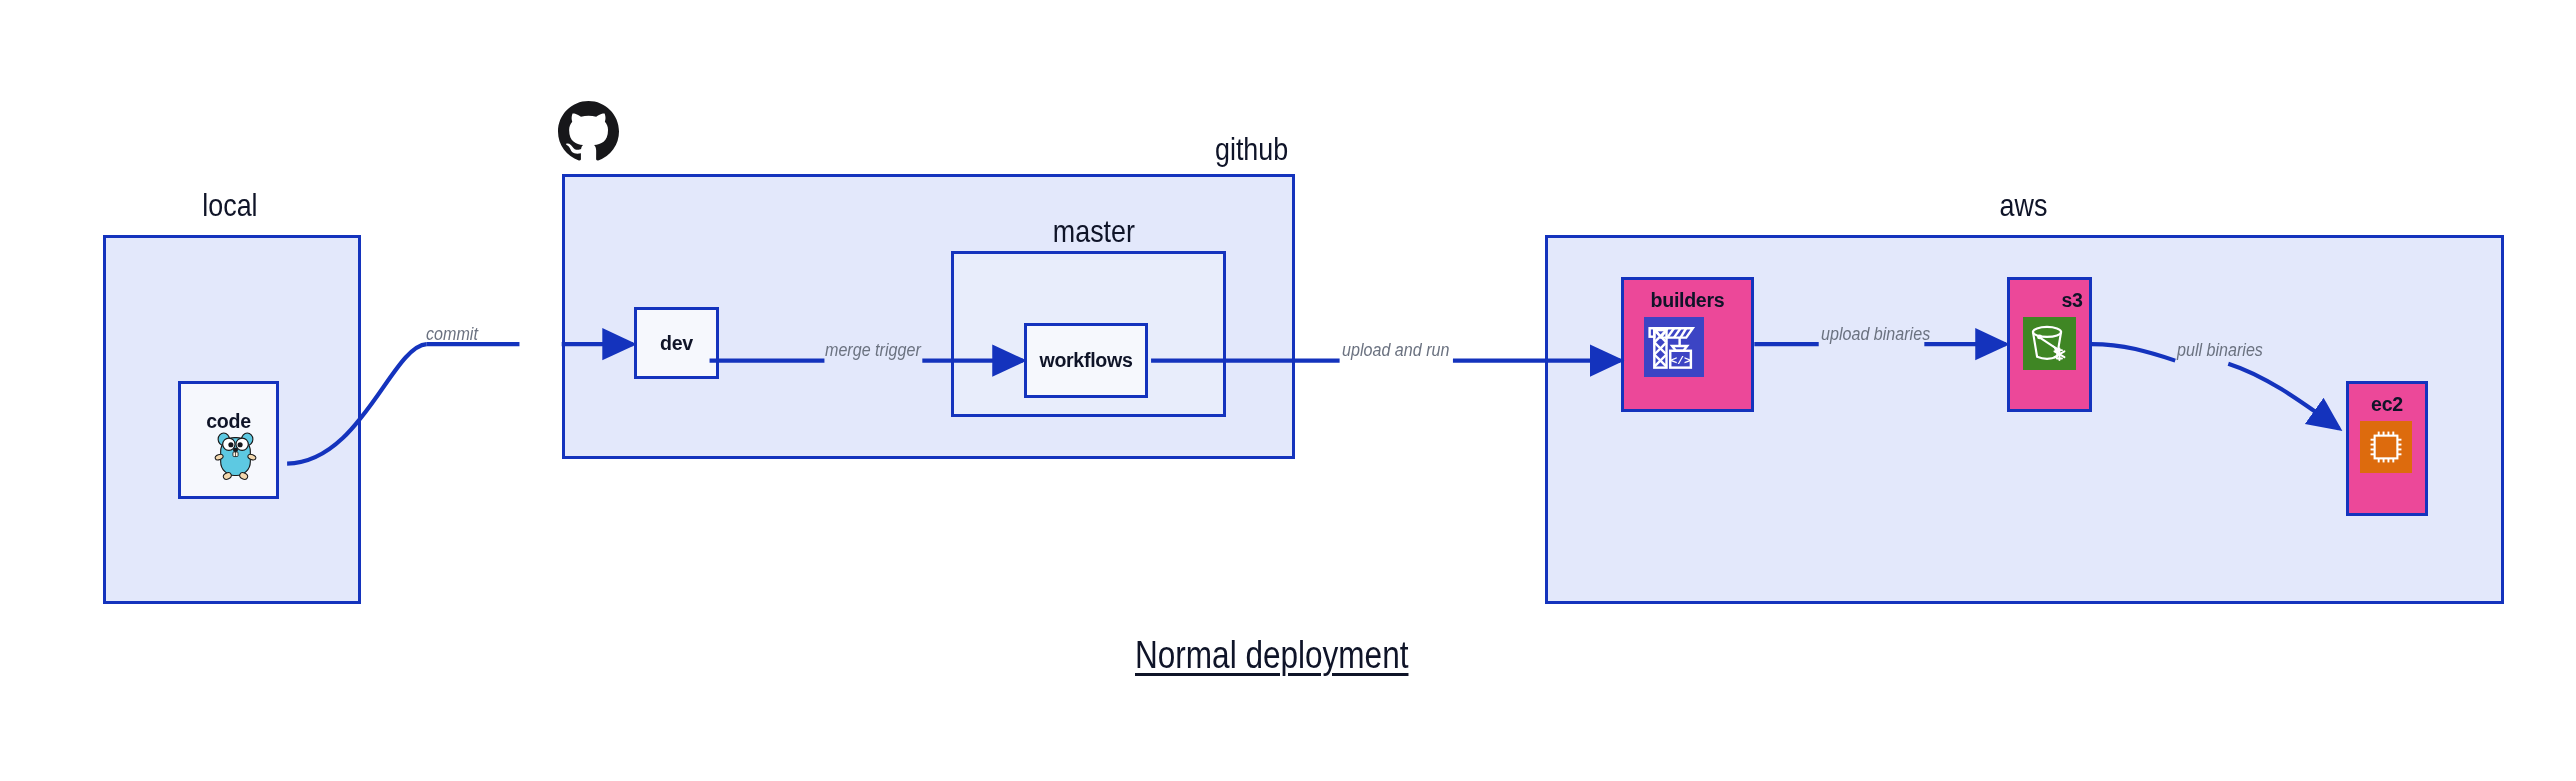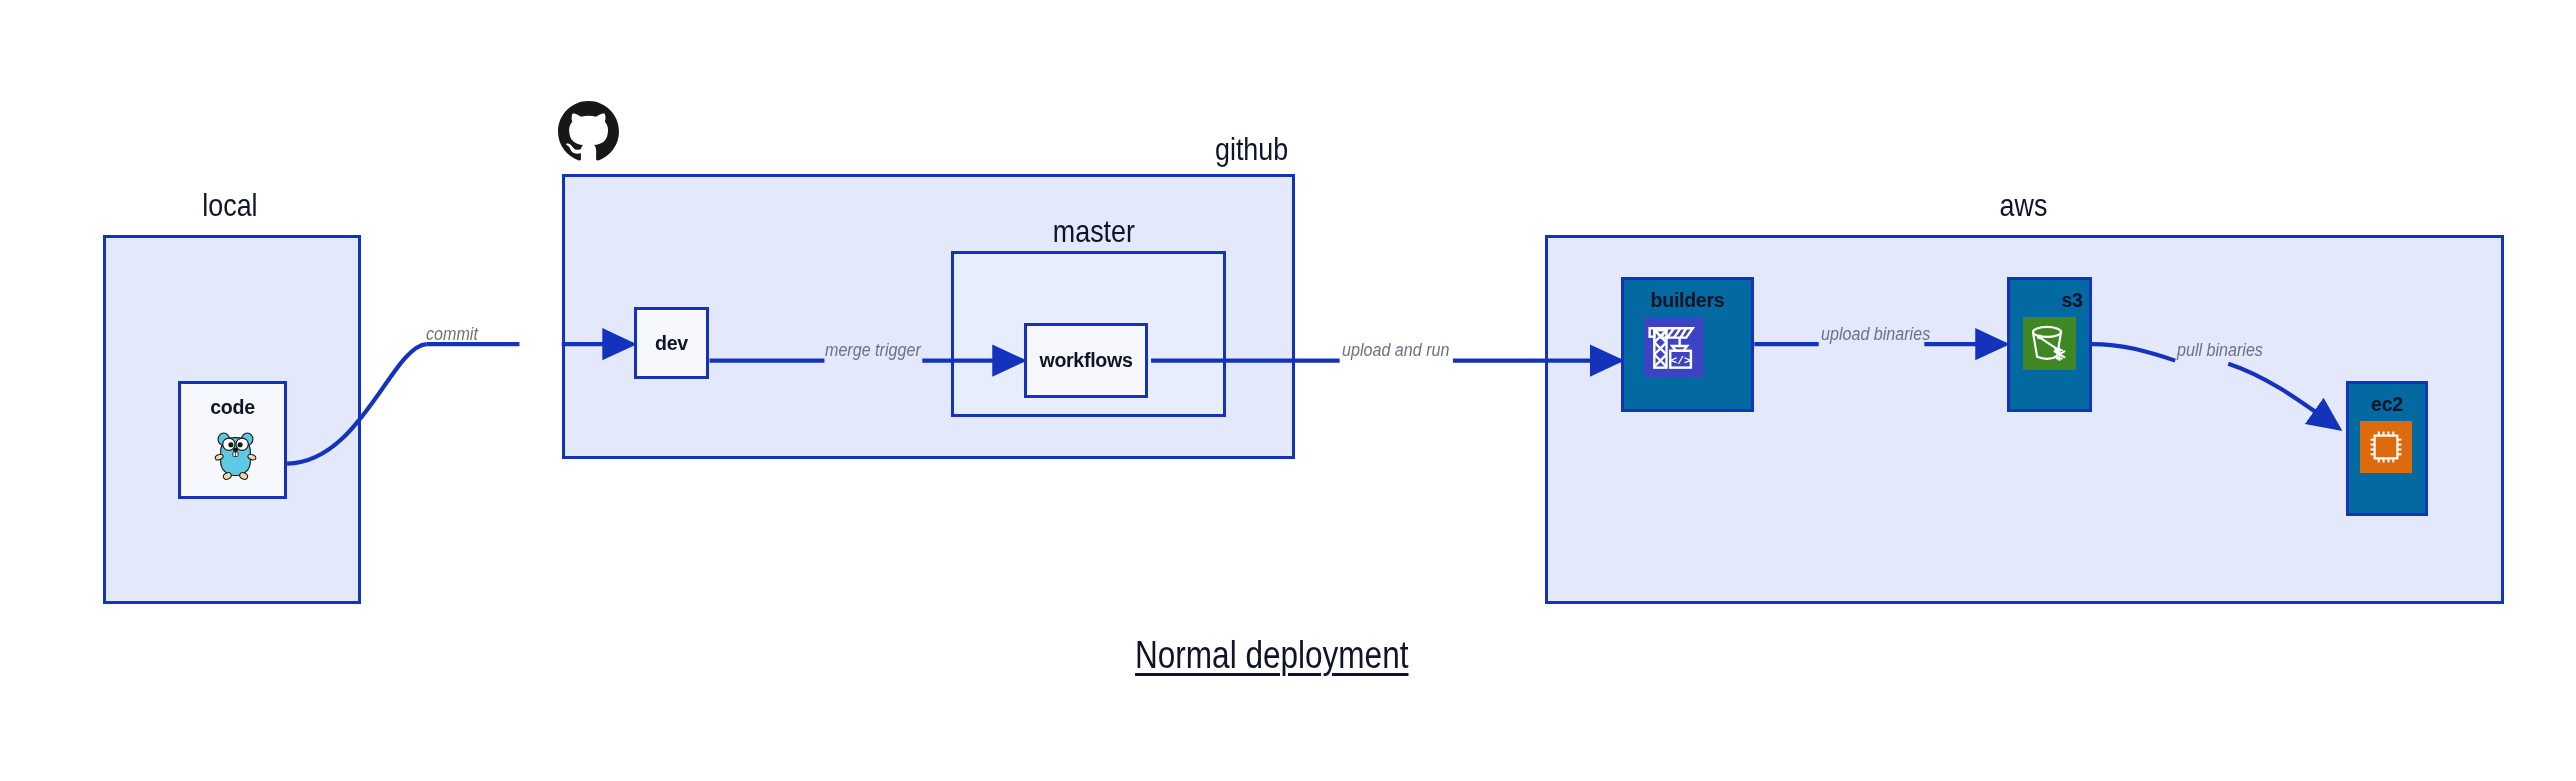--- a/index.html
+++ b/index.html
@@ -40,21 +40,21 @@
   .subgroup {
     position: absolute;
     background: #e8edfb;
     border: 3.1px solid #1433bd;
     box-sizing: border-box;
   }
 
   
   .node {
     position: absolute;
-    background: #0369a1;
+    background: #ec4899;
     border: 3.6px solid #1433bd;
     box-sizing: border-box;
     display: flex;
     flex-direction: column;
     align-items: center;
   }
   .node.light {
     background: #f6f8fd;
   }
   .node-label {
@@ -105,21 +105,21 @@
   .icon-box { position: absolute; }
 </style>
 </head>
 <body>
 
 <div id="canvas">
 
   <div class="group" style="left:103px; top:235px; width:258px; height:369px;"></div>
   <div class="group-label" style="left:197px; top:187px;">local</div>
 
-  <div class="node light" style="left:178px; top:381px; width:109px; height:118px; padding-top:12px;">
+  <div class="node light" style="left:178px; top:381px; width:101px; height:118px; padding-top:26px;">
     <span class="node-label">code</span>
     <span class="icon-box" style="left:32px; top:41px; width:45px; height:58px;">
       <svg width="45" height="58" viewBox="0 0 88 112">
 
         <ellipse cx="21" cy="27" rx="11" ry="12" fill="#5dc9e2" stroke="#1a1a1a" stroke-width="2.2"></ellipse>
         <ellipse cx="67" cy="27" rx="11" ry="12" fill="#5dc9e2" stroke="#1a1a1a" stroke-width="2.2"></ellipse>
 
         <rect x="15" y="24" width="58" height="74" rx="27" fill="#5dc9e2" stroke="#1a1a1a" stroke-width="2.2"></rect>
 
         <ellipse cx="12" cy="62" rx="8" ry="5" fill="#f3d8ae" stroke="#1a1a1a" stroke-width="2" transform="rotate(-20 12 62)"></ellipse>
@@ -148,21 +148,21 @@
     <svg width="61" height="61" viewBox="0 0 16 16">
       <path fill="#17171a" d="M8 0C3.58 0 0 3.58 0 8c0 3.54 2.29 6.53 5.47 7.59.4.07.55-.17.55-.38
       0-.19-.01-.82-.01-1.49-2.01.37-2.53-.49-2.69-.94-.09-.23-.48-.94-.82-1.13-.28-.15-.68-.52-.01-.53.63-.01
       1.08.58 1.23.82.72 1.21 1.87.87 2.33.66.07-.52.28-.87.51-1.07-1.78-.2-3.64-.89-3.64-3.95
       0-.87.31-1.59.82-2.15-.08-.2-.36-1.02.08-2.12 0 0 .67-.21 2.2.82.64-.18 1.32-.27 2-.27.68 0
       1.36.09 2 .27 1.53-1.04 2.2-.82 2.2-.82.44 1.1.16 1.92.08 2.12.51.56.82 1.27.82 2.15 0
       3.07-1.87 3.75-3.65 3.95.29.25.54.73.54 1.48 0 1.07-.01 1.93-.01 2.2 0 .21.15.46.55.38A8.01 8.01 0 0 0 16 8c0-4.42-3.58-8-8-8z"></path>
     </svg>
   </span>
 
-  <div class="node light" style="left:634px; top:307px; width:75px; height:72px; justify-content:center;">
+  <div class="node light" style="left:634px; top:307px; width:85px; height:72px; justify-content:center;">
     <span class="node-label">dev</span>
   </div>
 
   <div class="subgroup" style="left:951px; top:251px; width:275px; height:166px;"></div>
   <div class="group-label" style="left:1045px; top:213px;">master</div>
 
   <div class="node light" style="left:1024px; top:323px; width:124px; height:75px; justify-content:center;">
     <span class="node-label">workflows</span>
   </div>
 

